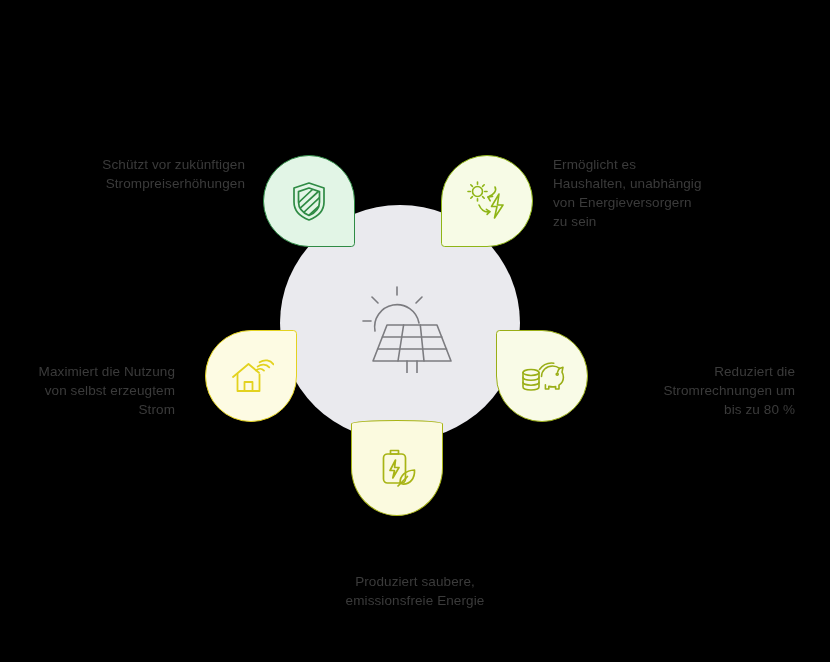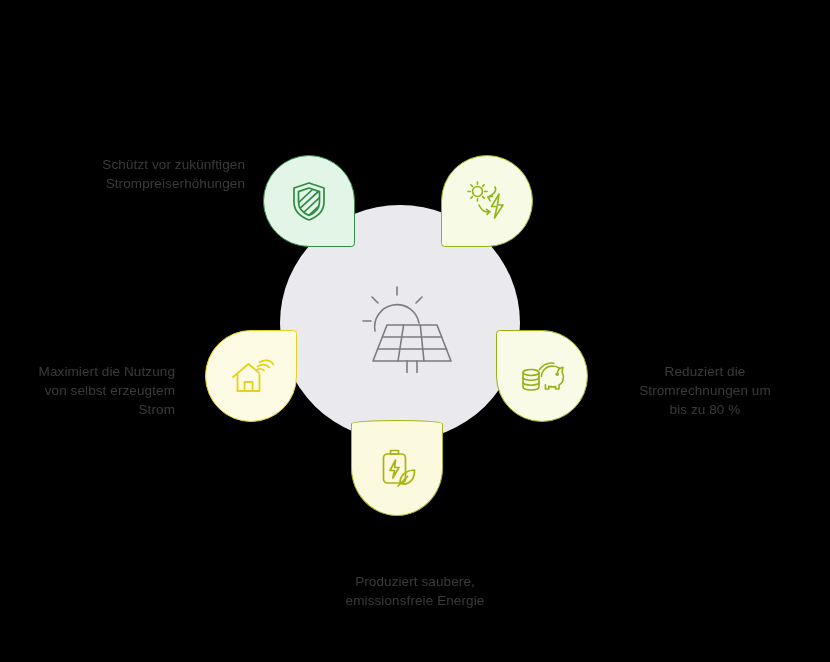--- a/index.html
+++ b/index.html
@@ -73,21 +73,21 @@
     color:#3b3b3b;
     font-size:13.5px;
     line-height:19px;
     letter-spacing:.1px;
     white-space:pre-line;
     z-index:4;
   }
   .label-tl { left:40px;  top:155px; width:205px; text-align:right; }
   .label-tr { left:553px; top:155px; width:215px; text-align:left;  }
   .label-l  { left:0;   top:362px; width:175px; text-align:right; }
-  .label-r  { left:615px; top:362px; width:180px; text-align:center;  }
+  .label-r  { left:615px; top:362px; width:180px; text-align:right;  }
   .label-b  { left:290px; top:572px; width:250px; text-align:center;}
 </style>
 </head>
 <body>
 
 <div id="stage">
 
   <div class="hub">
     <svg class="hub-icon" viewBox="0 0 110 100" fill="none" stroke="#7c7c80" stroke-width="1.6" stroke-linecap="round" stroke-linejoin="round">
 
@@ -198,20 +198,24 @@
       <path d="M21.5 15 L16 25.5 H20.5 L18.8 33 L25 22.5 H20.6 Z"></path>
 
       <path d="M26 38 C26 30.5 31.5 25.5 40.5 25 C41 33.5 36 39.5 28.5 39 Z"></path>
       <path d="M24 41 L33.5 31.5"></path>
     </svg>
   </div>
 
   <div class="label label-tl">Schützt vor zukünftigen
 Strompreiserhöhungen</div>
 
+  <div class="label label-tr">Ermöglicht es
+Haushalten, unabhängig
+von Energieversorgern
+zu sein</div>
 
   <div class="label label-l">Maximiert die Nutzung
 von selbst erzeugtem
 Strom</div>
 
   <div class="label label-r">Reduziert die
 Stromrechnungen um
 bis zu 80 %</div>
 
   <div class="label label-b">Produziert saubere,

